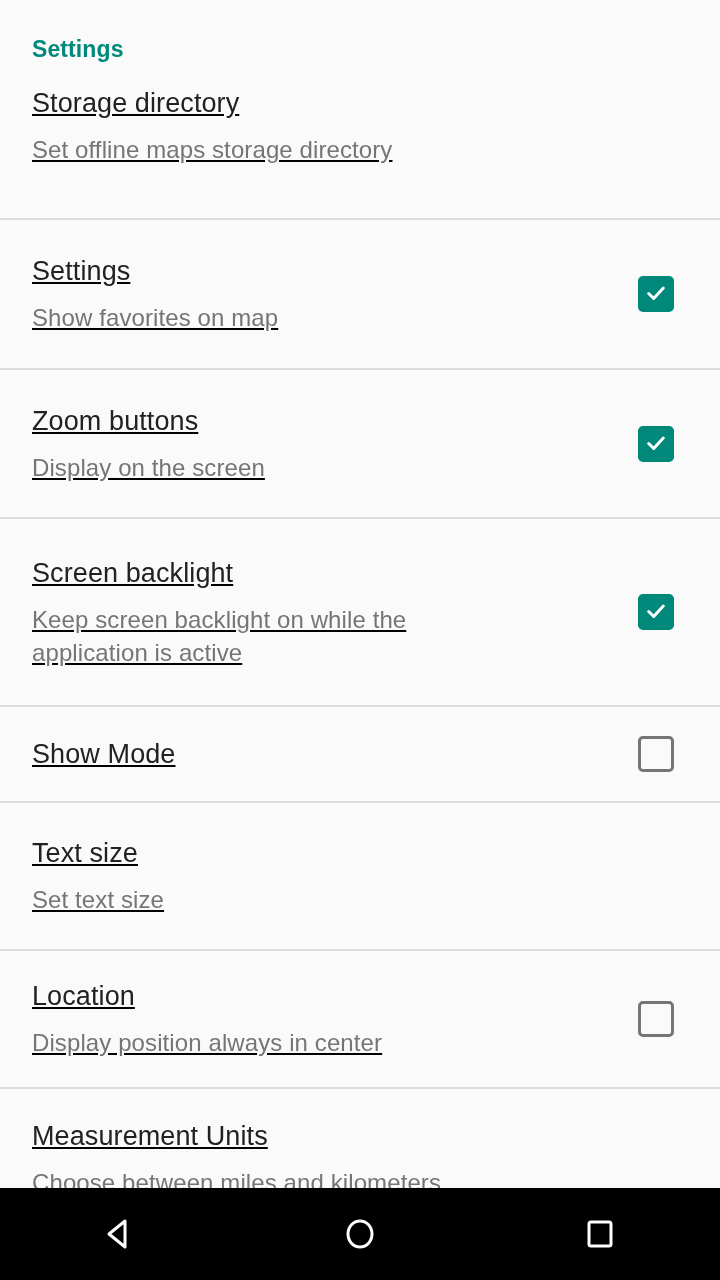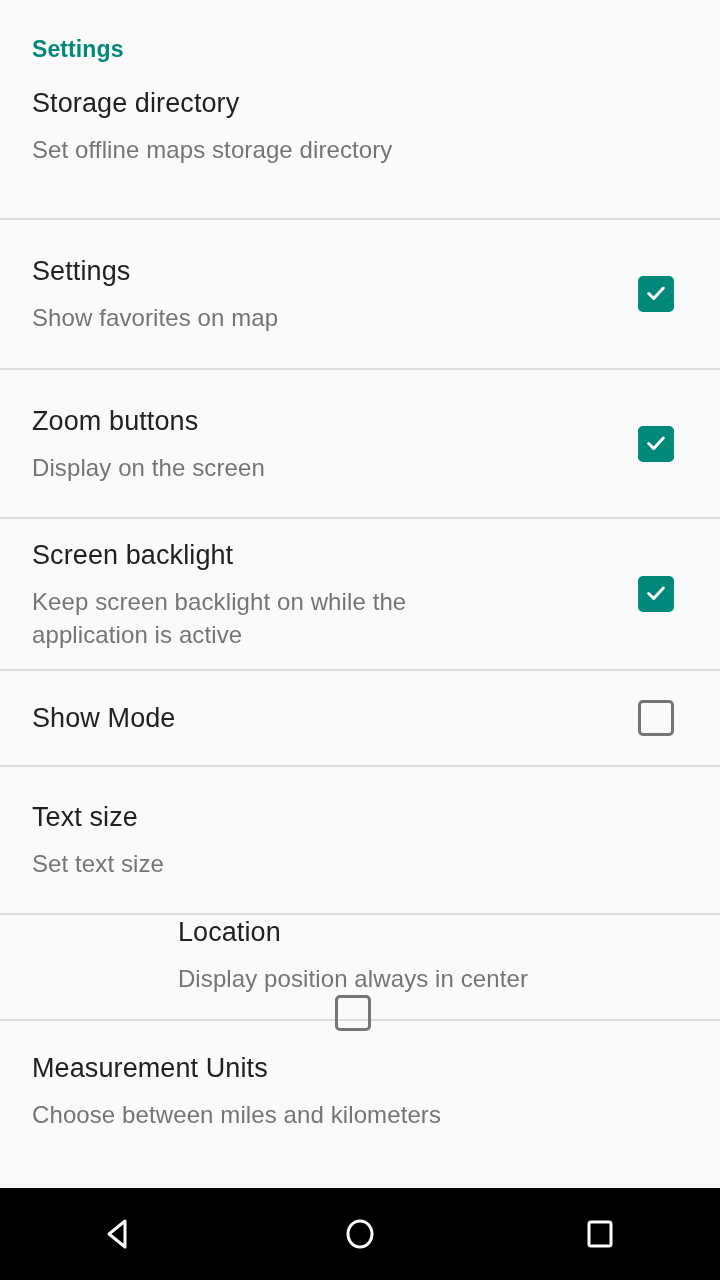--- a/index.html
+++ b/index.html
@@ -40,20 +40,21 @@
     line-height: 26px;
     letter-spacing: 0.1px;
   }
   
   .pref {
     display: flex;
     align-items: center;
     box-sizing: border-box;
     padding: 0 46px 0 32px;
     background: #fafafa;
+    text-decoration: underline;
   }
   .pref-texts {
     flex: 0 1 auto;
     max-width: 470px;
     min-width: 0;
   }
   .pref-title {
     font-size: 27px;
     color: #212121;
     line-height: 34px;
@@ -72,24 +73,24 @@
     flex: 0 0 auto;
     display: flex;
     align-items: center;
     justify-content: center;
     width: 36px;
   }
   
   .row-storage   { height: 156px; padding-top: 0; align-items: flex-start; padding-top: 24px; }
   .row-favorites { height: 148px; }
   .row-zoom      { height: 147px; }
-  .row-backlight { height: 150px; }
+  .row-backlight { height: 186px; }
   .row-night     { height: 94px; }
   .row-textsize  { height: 146px; border-radius: 23px; }
-  .row-location  { height: 104px; flex-direction: column; }
+  .row-location  { height: 136px; }
   .row-units     { height: 110px; align-items: flex-end; padding-top: 26px; }
 
   .divider {
     height: 2px;
     background: #dcdcdc;
     width: 100%;
   }
   
   .checkbox {
     width: 36px;

